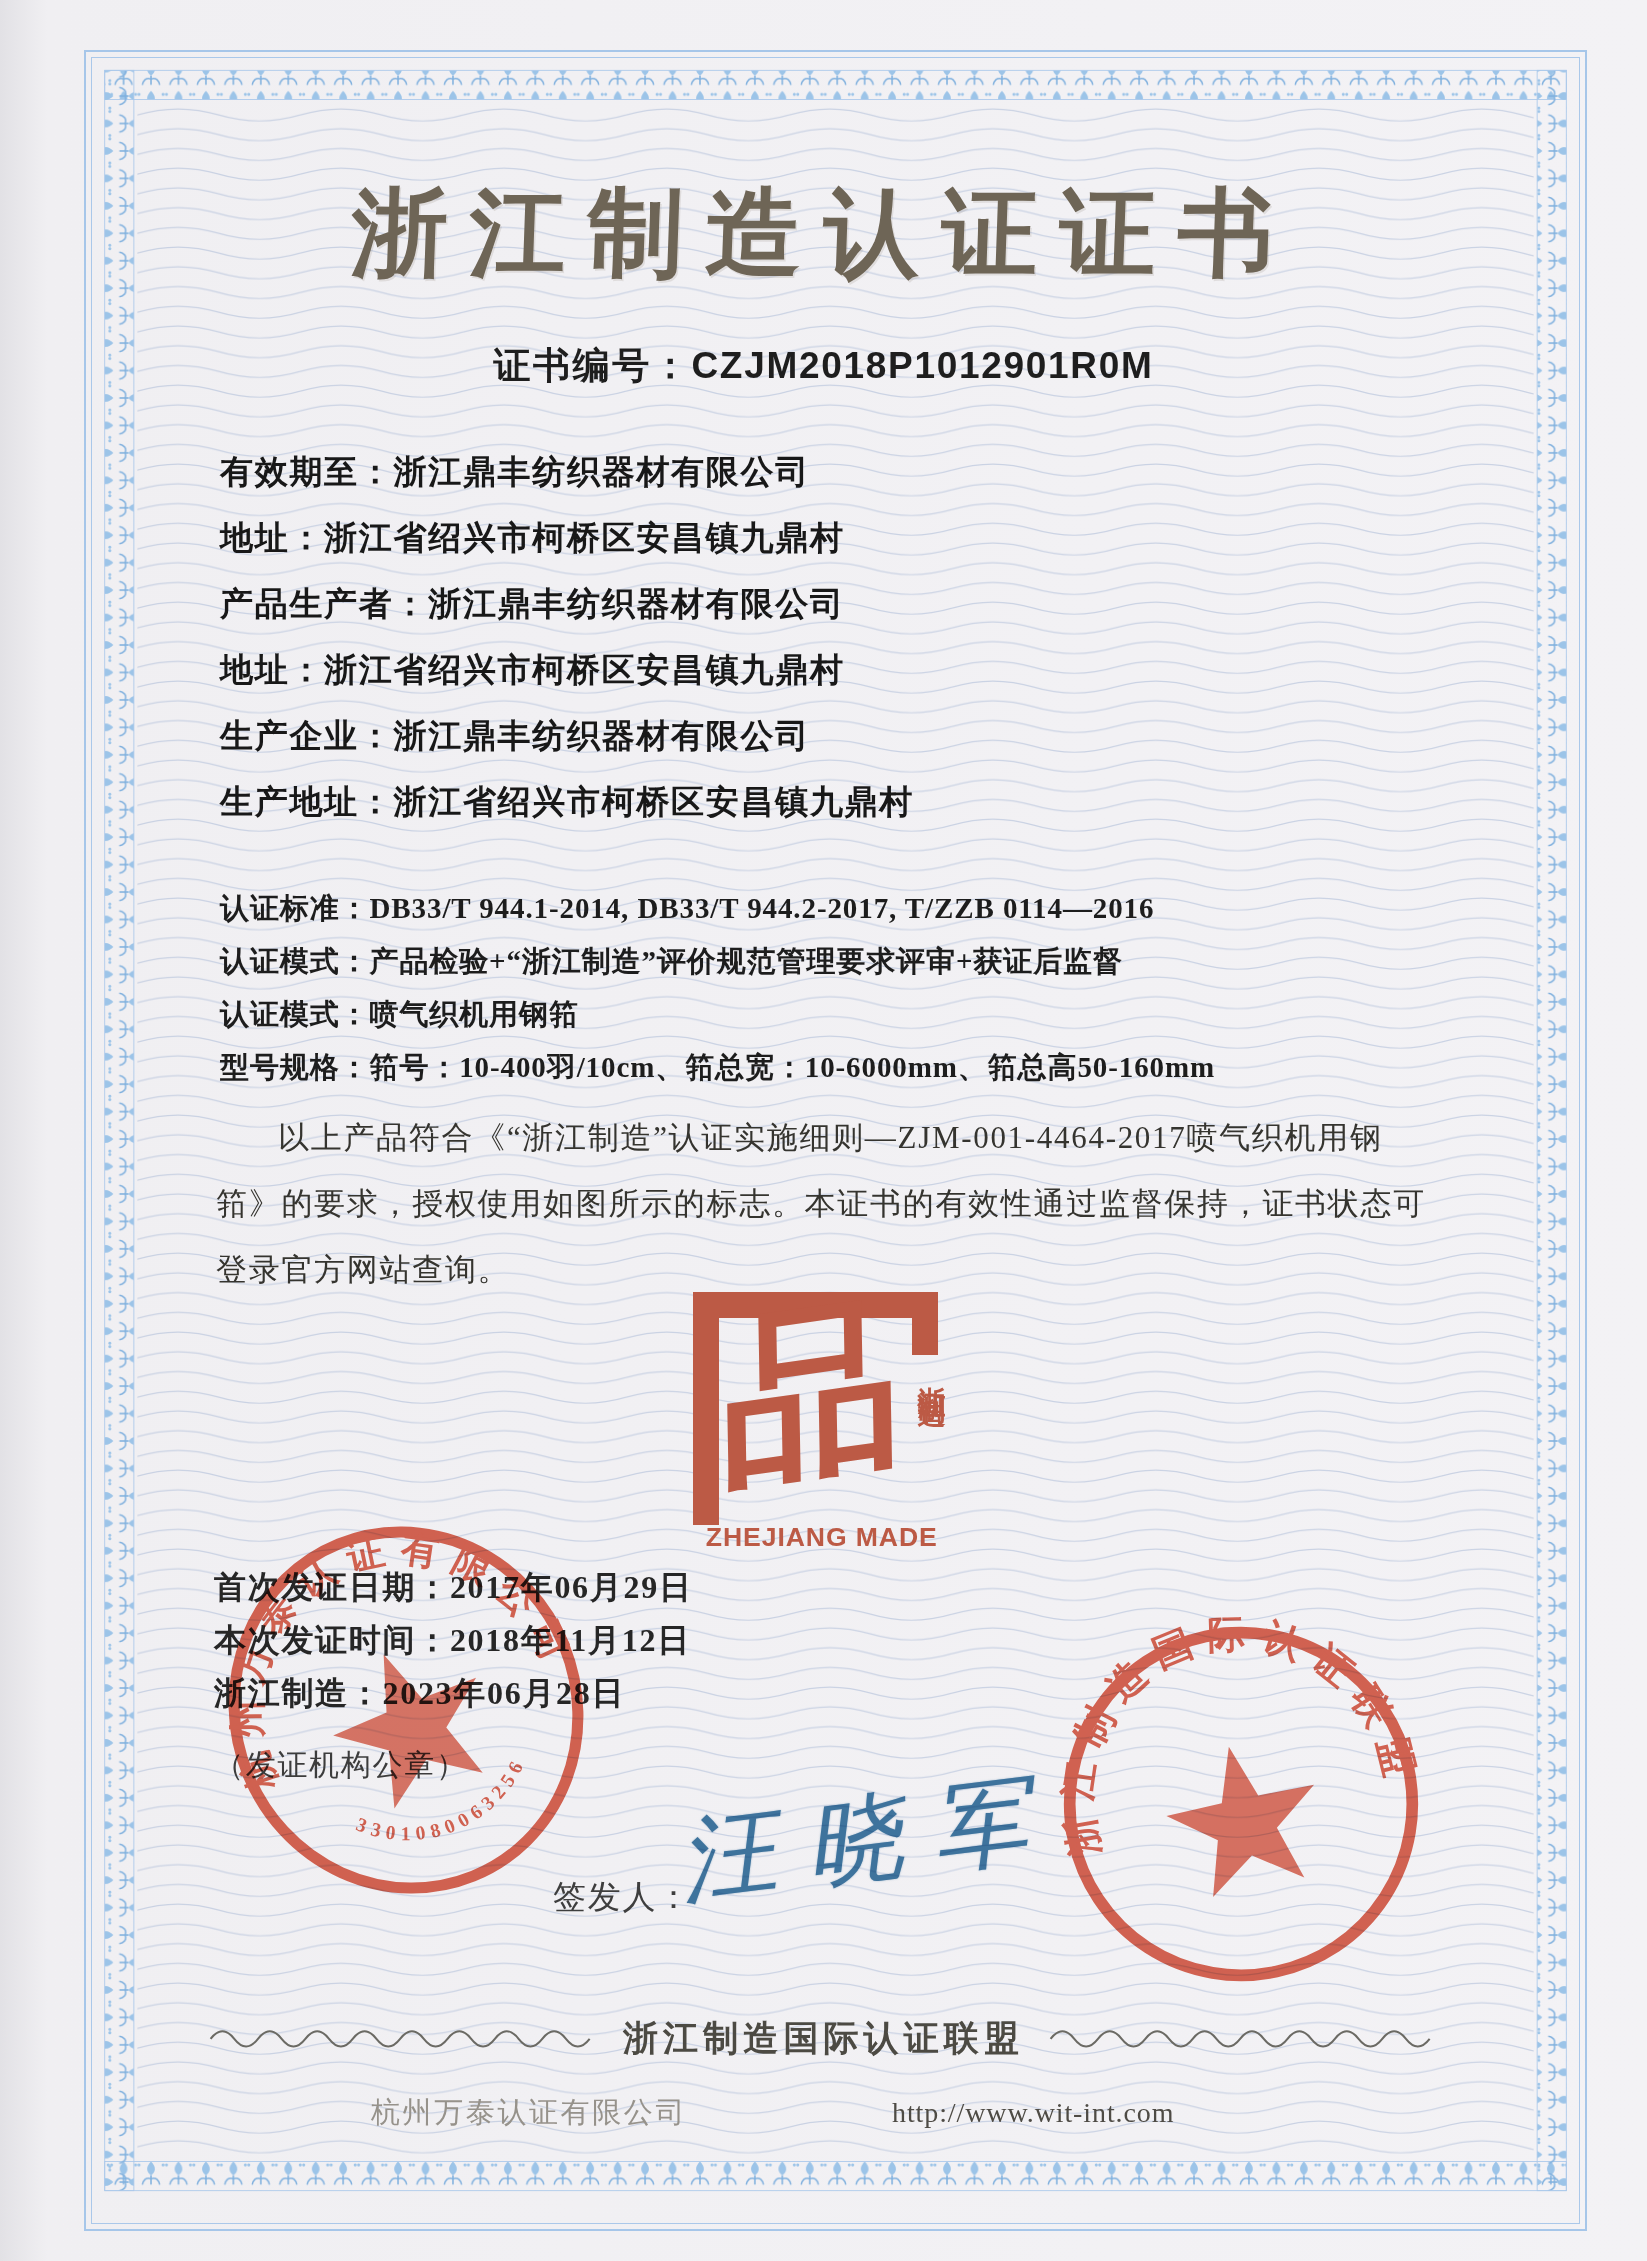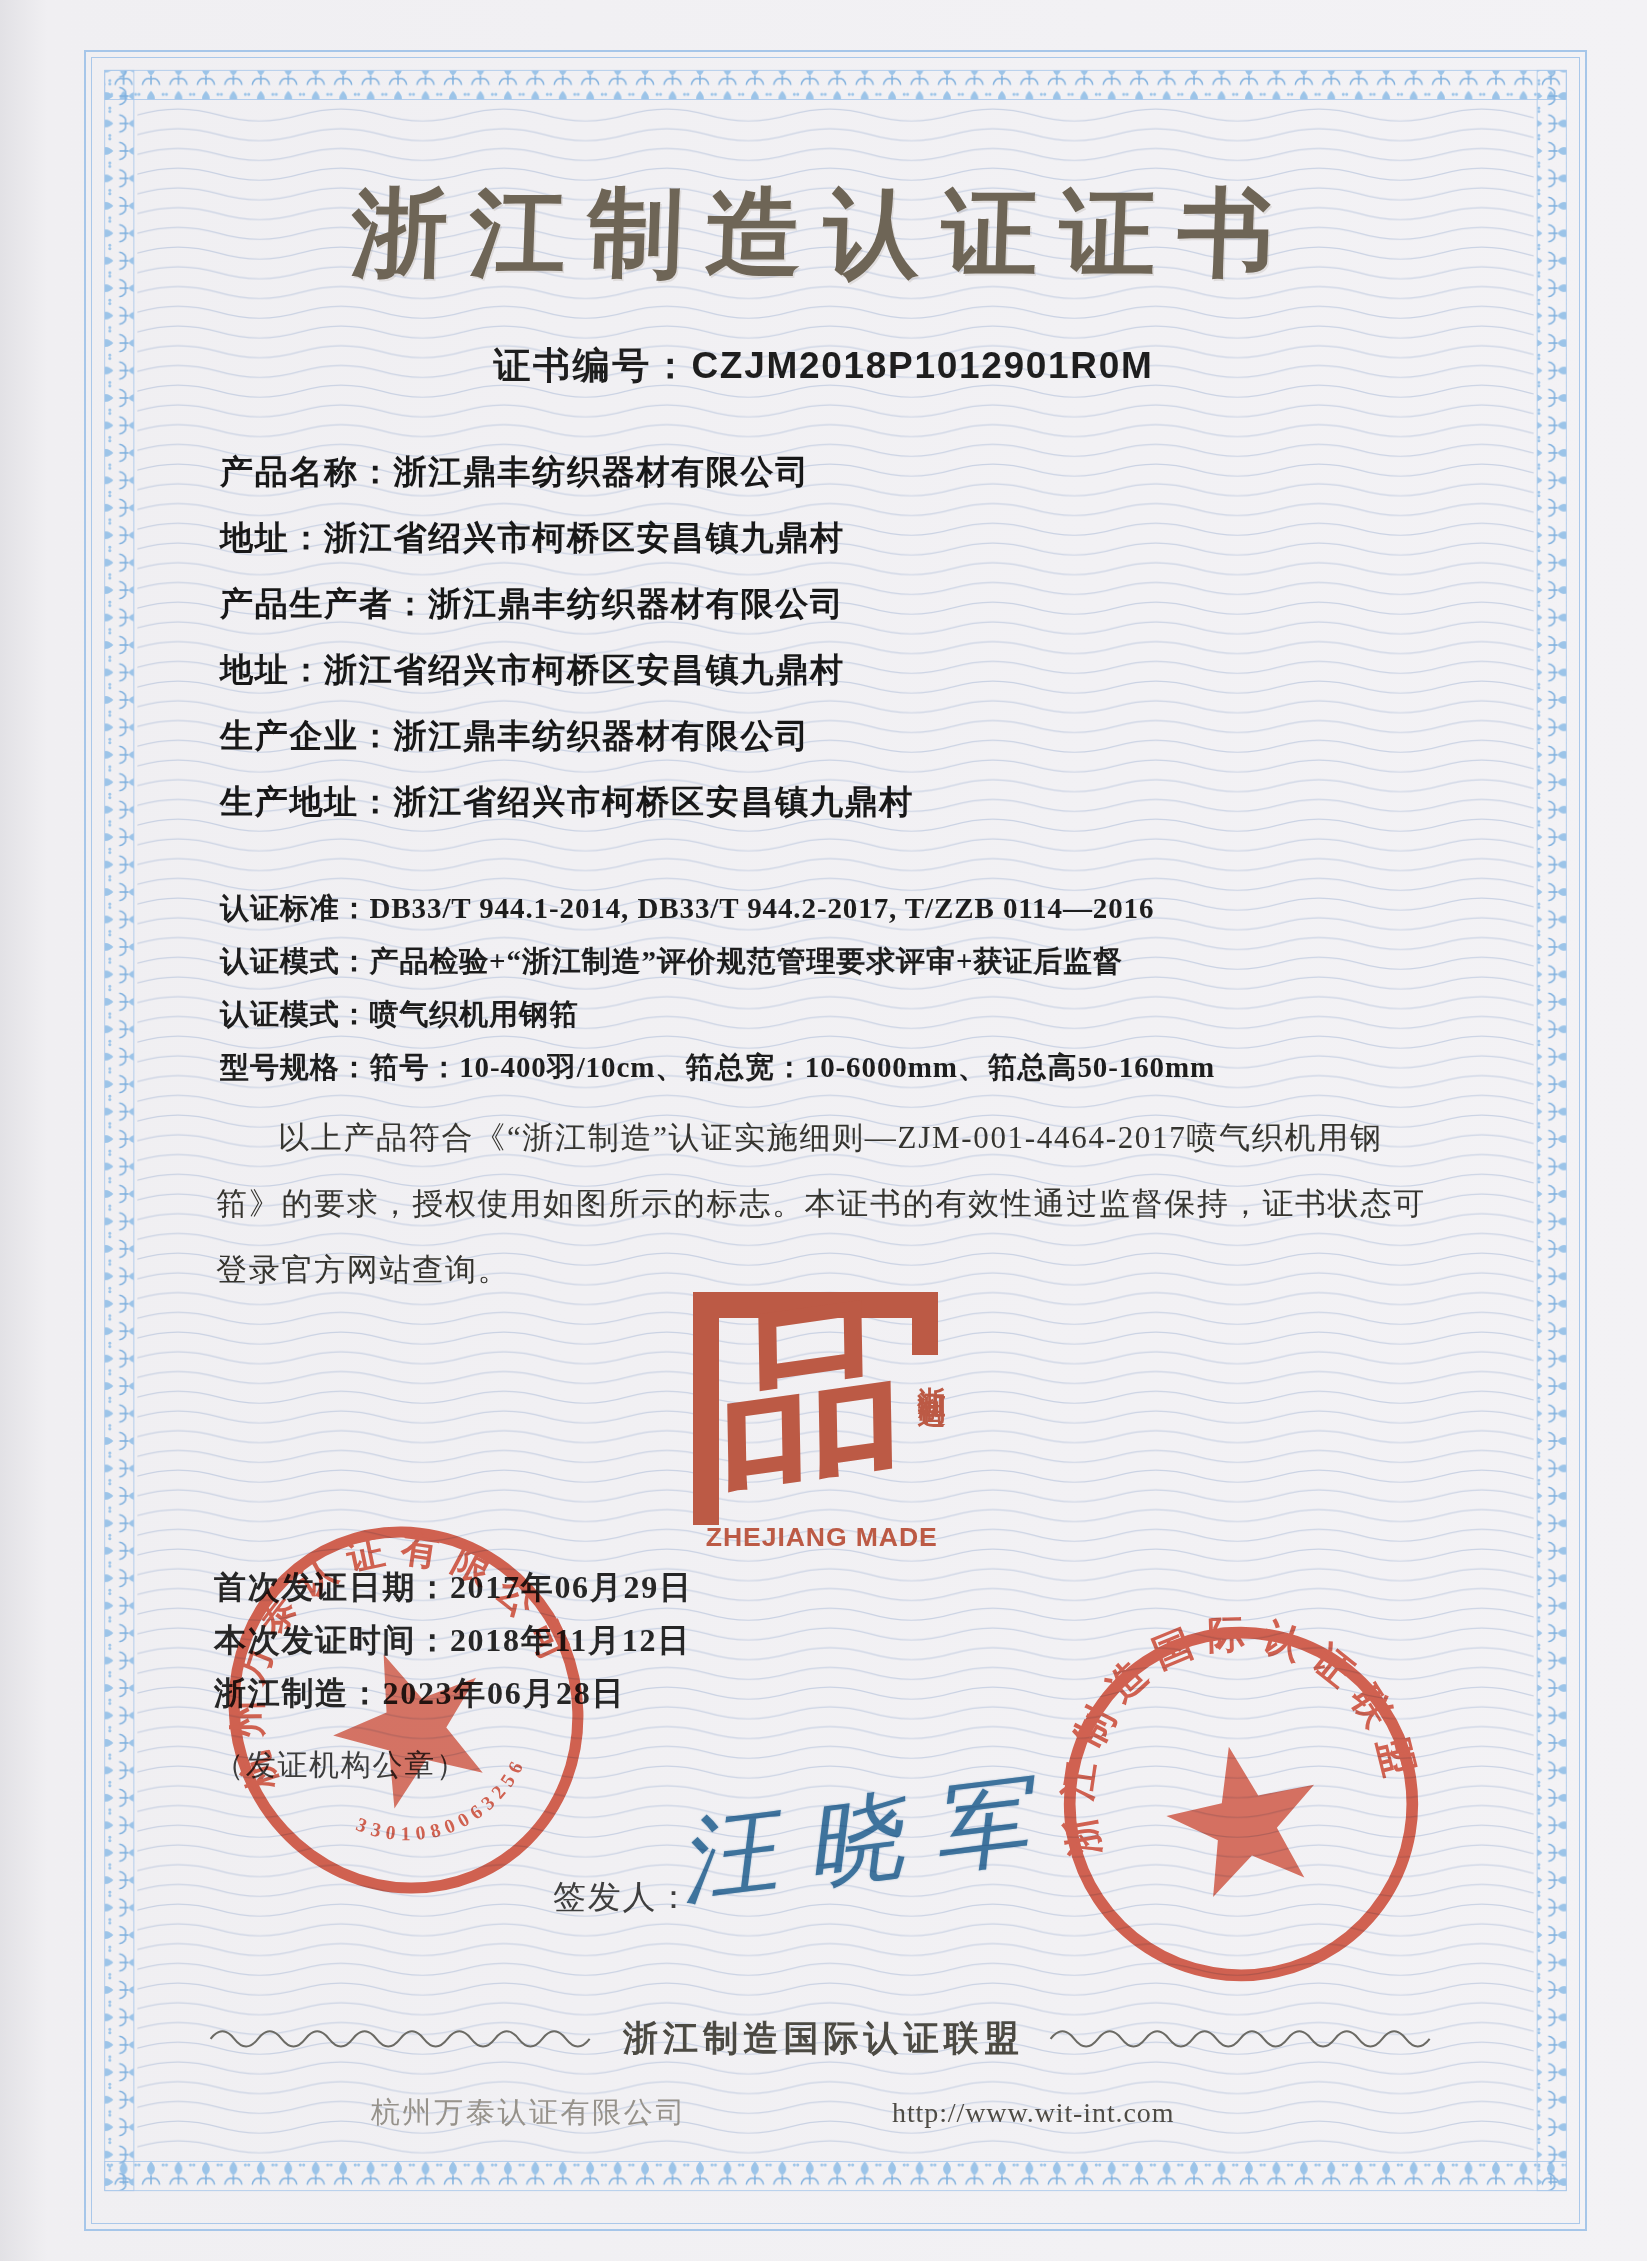--- a/index.html
+++ b/index.html
@@ -113,21 +113,21 @@
     <rect x="1792" y="82" width="34" height="2472" fill="url(#lace-v)" stroke="#aac8ea" stroke-width="1"></rect>
   </svg>
 
   <div class="title">浙江制造认证证书</div>
 
   <div class="certno">
     <span>证书编号：</span><span class="num">CZJM2018P1012901R0M</span>
   </div>
 
   <div class="fields">
-    <div class="field-row"><span>产品名称：</span><span>浙江鼎丰纺织器材有限公司</span></div>
+    <div class="field-row"><span>有效期至：</span><span>浙江鼎丰纺织器材有限公司</span></div>
     <div class="field-row"><span>地址：</span><span>浙江省绍兴市柯桥区安昌镇九鼎村</span></div>
     <div class="field-row"><span>产品生产者：</span><span>浙江鼎丰纺织器材有限公司</span></div>
     <div class="field-row"><span>地址：</span><span>浙江省绍兴市柯桥区安昌镇九鼎村</span></div>
     <div class="field-row"><span>生产企业：</span><span>浙江鼎丰纺织器材有限公司</span></div>
     <div class="field-row"><span>生产地址：</span><span>浙江省绍兴市柯桥区安昌镇九鼎村</span></div>
   </div>
 
   <div class="specs">
     <div class="spec-row"><span>认证标准：</span><span>DB33/T 944.1-2014, DB33/T 944.2-2017, T/ZZB 0114—2016</span></div>
     <div class="spec-row"><span>认证模式：</span><span>产品检验+“浙江制造”评价规范管理要求评审+获证后监督</span></div>

